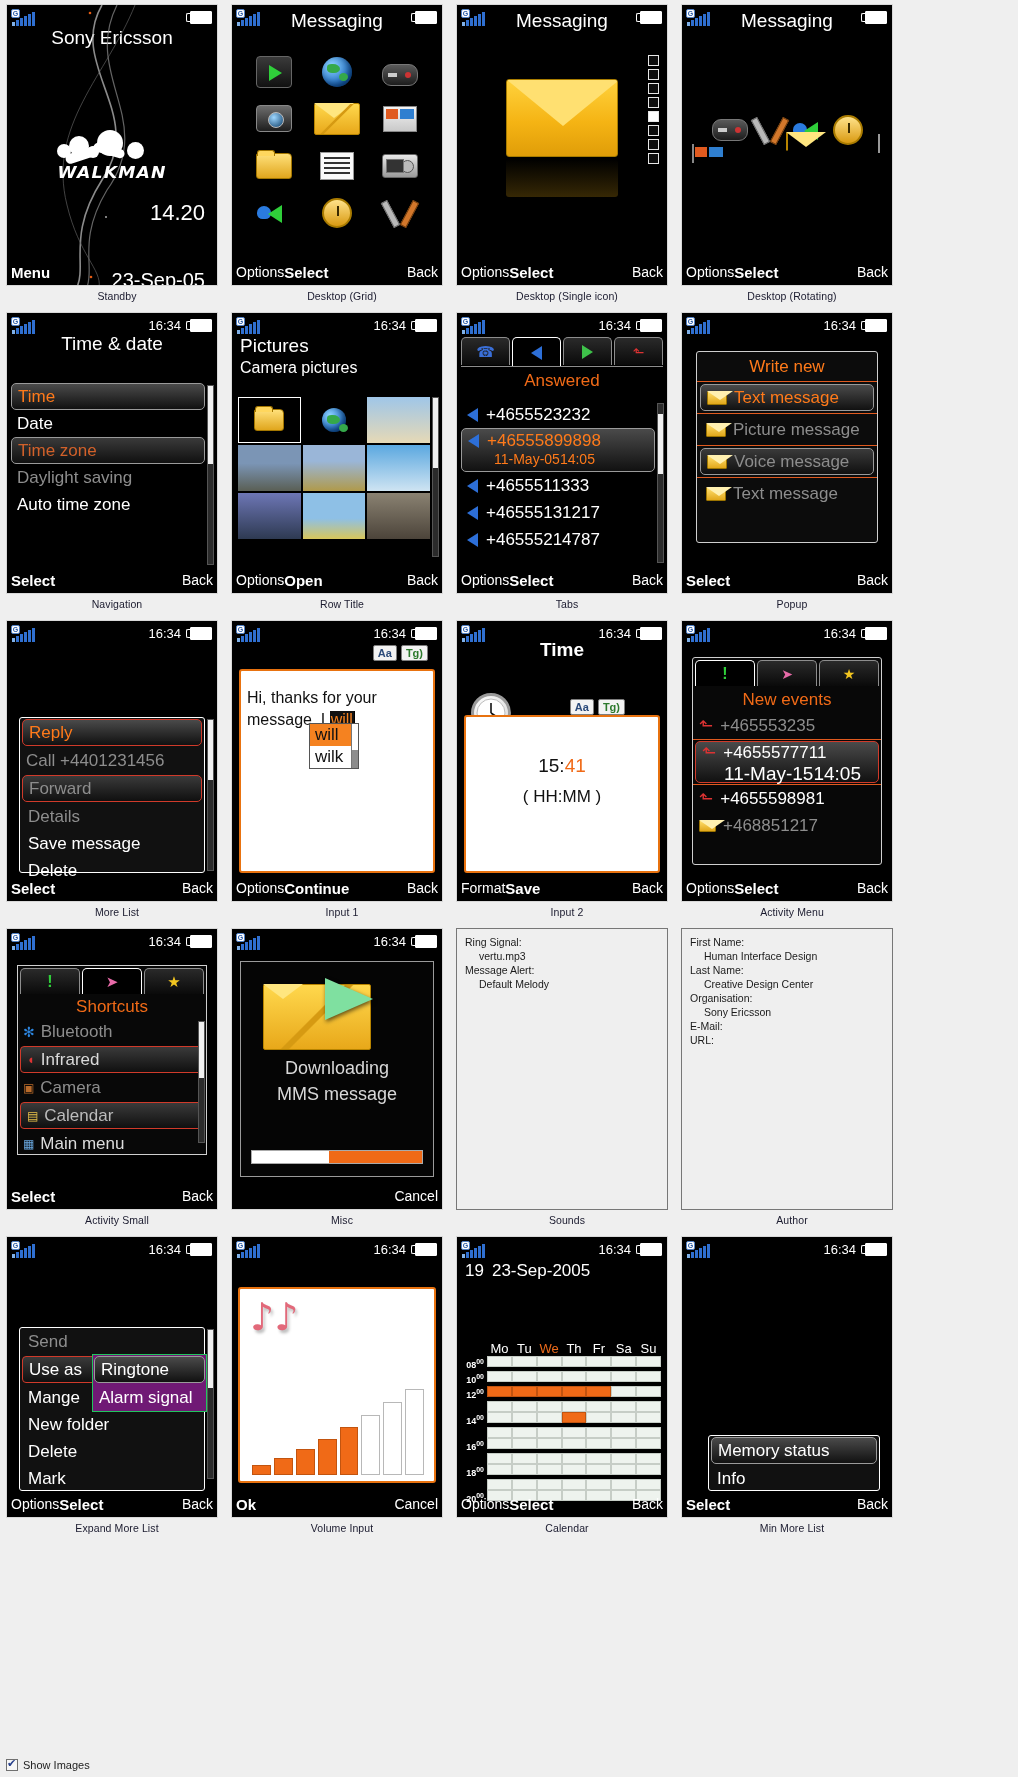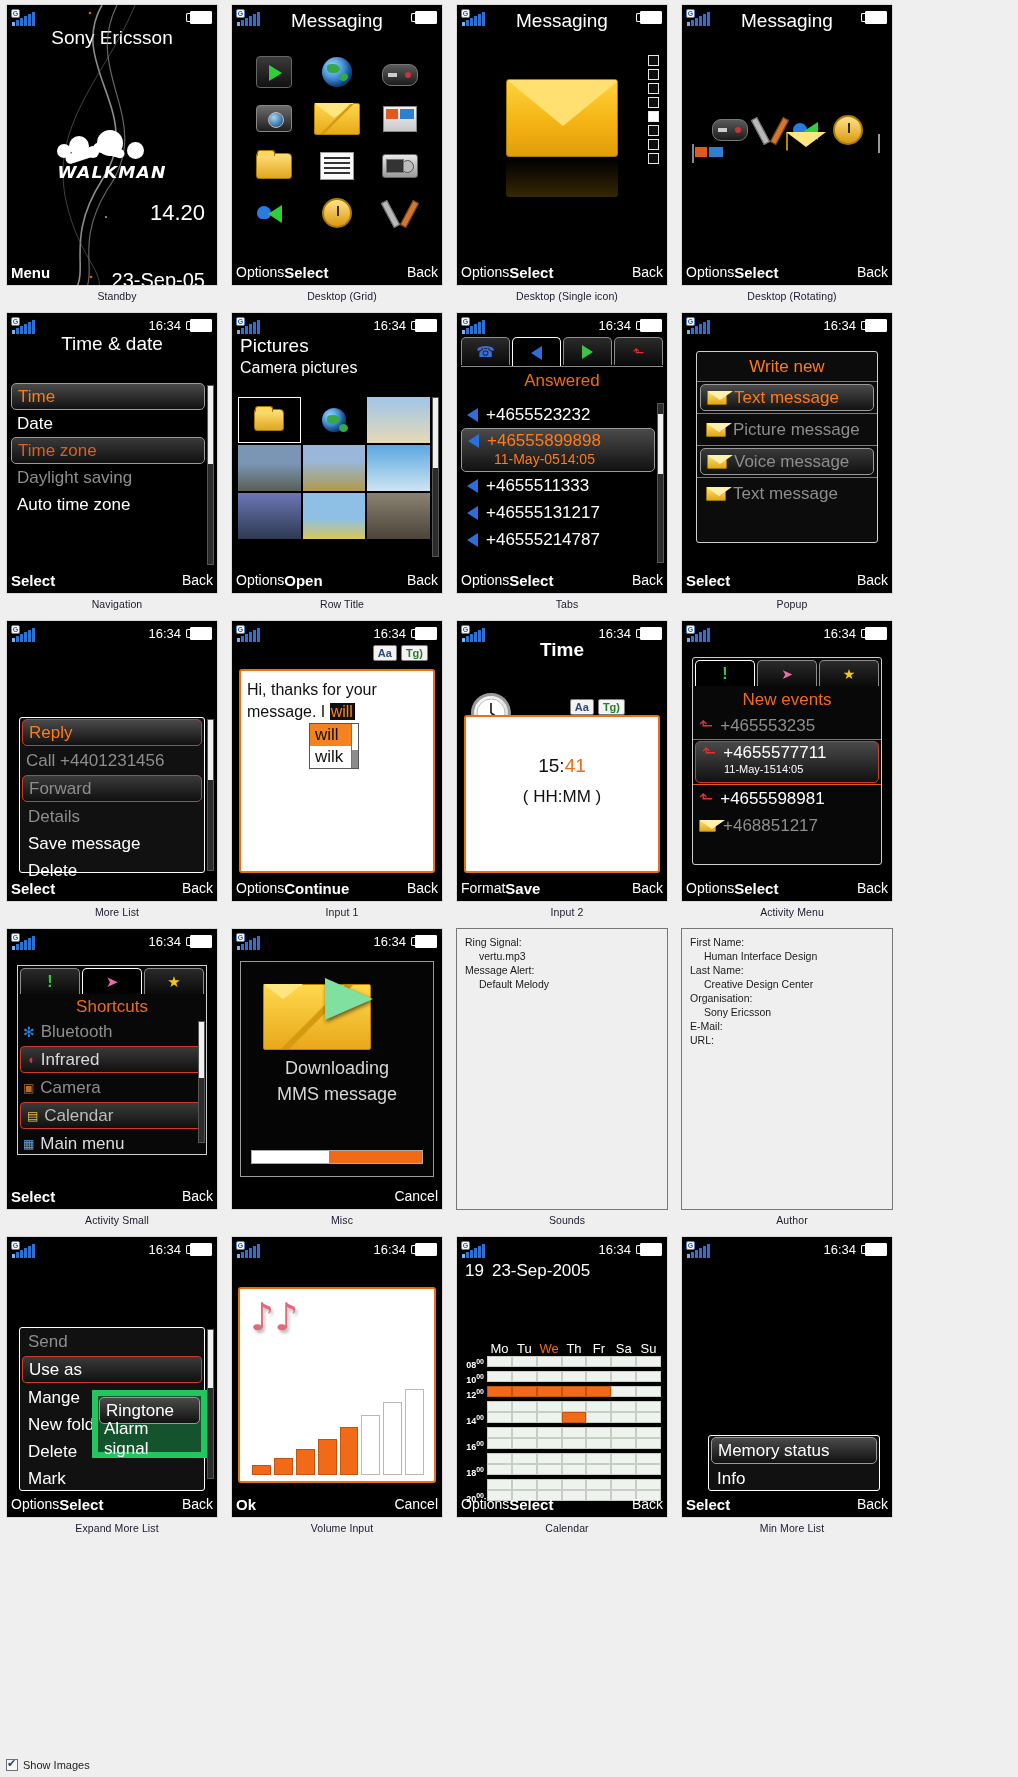--- a/index.html
+++ b/index.html
@@ -791,21 +791,21 @@
               <span class="cap"></span>
               <span class="body"><span class="fill"></span></span>
             </span>
           </span>
       </div>
       <div class="aa-row" style="right:14px;top:24px">
         <span class="badge">Aa</span>
         <span class="badge g">Tg)</span>
       </div>
       <div class="editbox" style="left:7px;right:7px;top:48px;bottom:28px;">
-        <div style="font-size:16px;line-height:22px;padding:8px 6px">
+        <div style="font-size:16px;line-height:22px;padding:16px 6px">
           <span>Hi, thanks for your message. I </span><span style="background:#111;color:#f58220;padding:0 1px">will</span><span style="border-left:1px solid #000">&nbsp;</span>
         </div>
         <div class="sugg" style="left:68px;top:52px;width:50px">
           <div class="s1">will</div>
           <div class="s2">wilk</div>
           <div style="position:absolute;right:0;top:0;width:7px;height:100%;background:#e4e4e4;border-left:1px solid #777">
               <span style="display:block;height:60%;background:#fff"></span>
               <span style="display:block;height:40%;background:#8d8d8d"></span>
             </div>
         </div>
@@ -906,21 +906,21 @@
         <div class="lrow dim" style="padding-left:6px">
             <span style="color:#d33;margin-right:7px">⬑</span>
             <span>+465553235</span>
           </div>
         <div class="sep"></div>
         <div class="lrow sel" style="margin:1px 2px;height:42px;flex-direction:column;align-items:stretch;border-color:#d03a2a;color:#fff">
           <div style="display:flex;align-items:center">
               <span style="color:#d33;margin-right:7px">⬑</span>
               <span>+4655577711</span>
             </div>
-          <div style="display:flex;gap:0;padding-left:22px;font-size:11px">
+          <div style="display:flex;gap:0;padding-left:22px;font-size:19px">
               <span>11-May-15</span>
               <span>14:05</span>
             </div>
         </div>
         <div class="sep"></div>
         <div class="lrow" style="padding-left:6px">
             <span style="color:#d33;margin-right:7px">⬑</span>
             <span>+4655598981</span>
           </div>
         <div class="lrow dim" style="padding-left:6px">
@@ -1111,21 +1111,21 @@
         <div class="lrow" style="padding-left:8px">
             <span>New folder</span>
           </div>
         <div class="lrow" style="padding-left:8px">
             <span>Delete</span>
           </div>
         <div class="lrow" style="padding-left:8px">
             <span>Mark</span>
           </div>
       </div>
-      <div style="position:absolute;left:85px;right:10px;top:153px;background:#14532d;border:6px solid #22c55e">
+      <div style="position:absolute;left:85px;right:10px;top:117px;background:#701a75;border:1px solid #22c55e">
         <div class="lrow sel" style="margin:1px;border-color:#9a9a9a;color:#fff">
             <span>Ringtone</span>
           </div>
         <div class="lrow" style="padding-left:6px">
             <span>Alarm signal</span>
           </div>
       </div>
       <div class="scrollbar" style="top:92px;height:150px">
           <div class="thumb" style="height:58px"></div>
         </div>

